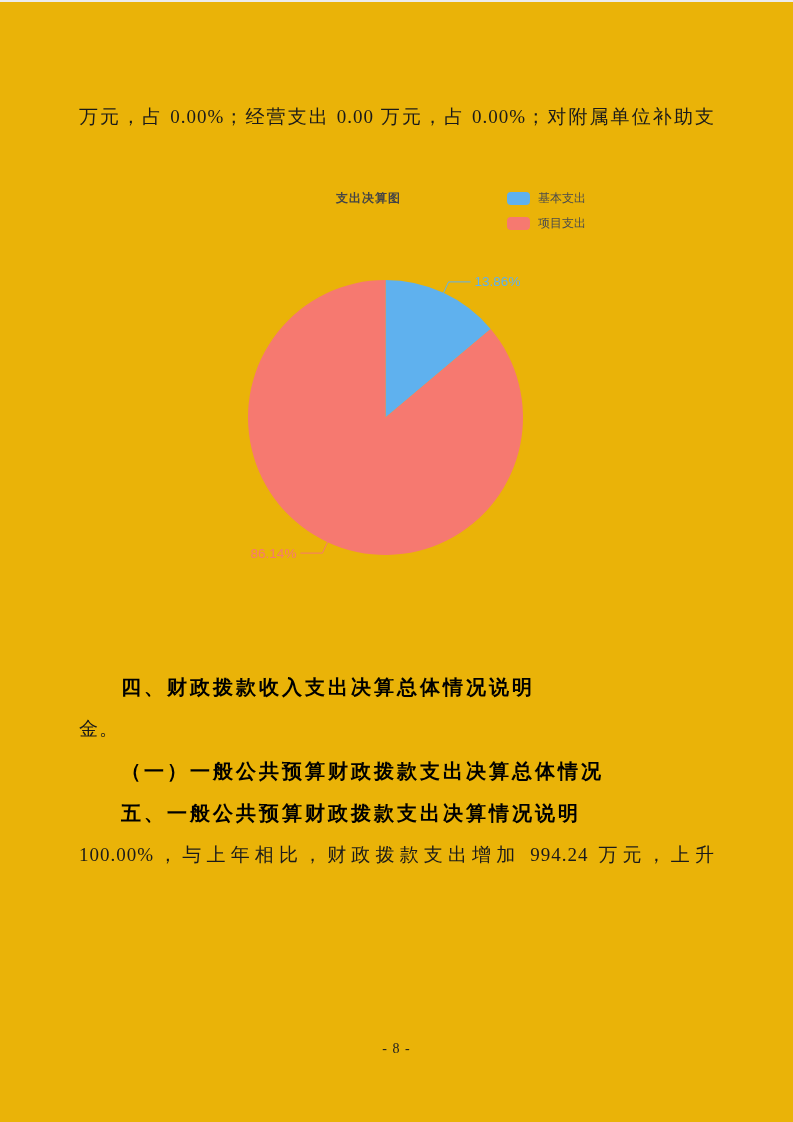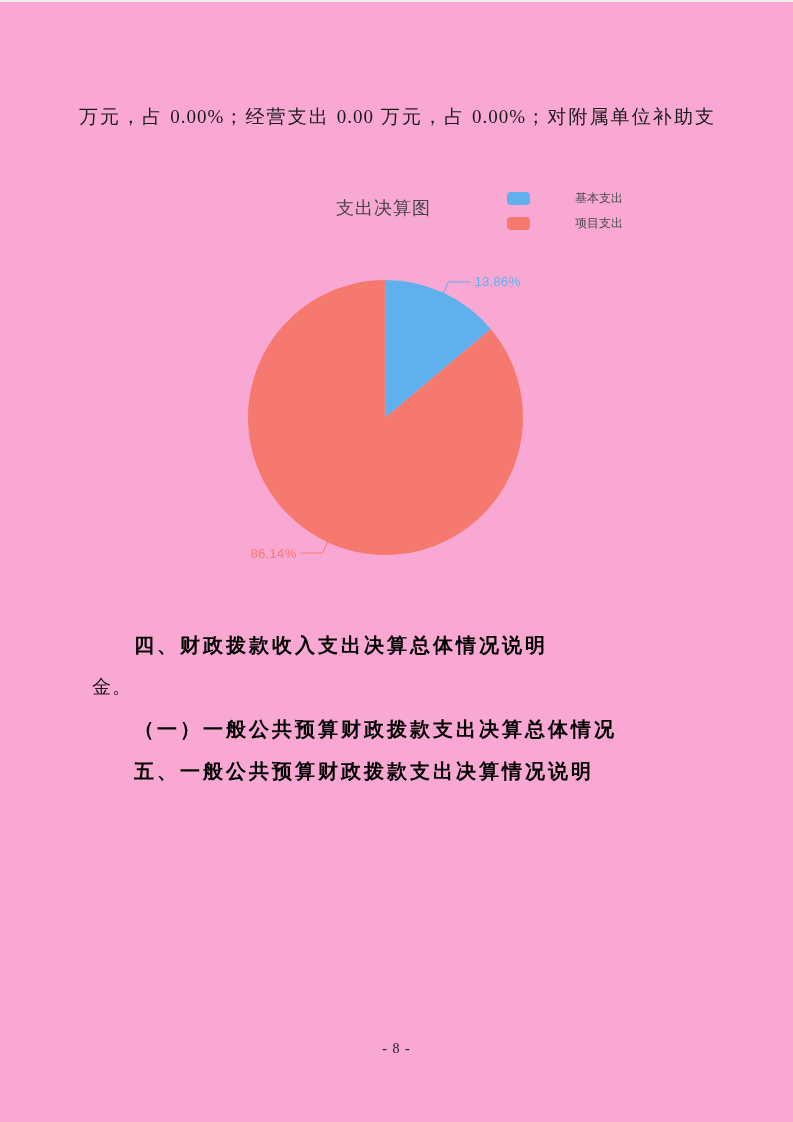--- a/index.html
+++ b/index.html
@@ -1,37 +1,37 @@
 <!DOCTYPE html>
 <html><head>
 <meta charset="utf-8">
 <style>
   * { margin: 0; padding: 0; box-sizing: border-box; }
   html, body { background: #ffffff; }
   .page {
     position: relative;
     width: 793px;
     height: 1122px;
-    background: #f9a8d4;
+    background: #eab308;
     overflow: hidden;
     font-family: "Liberation Serif", "DejaVu Serif", serif;
     color: #1a1a1a;
   }
   .page-top-border {
     position: absolute; top: 0; left: 0; width: 100%; height: 2px;
     background: #ececec;
   }
   
   .textblock {
     position: absolute;
     left: 79px;
     width: 636px;
   }
   .intro-block { top: 95px; line-height: 44px; }
-  .body-block  { top: 624px; line-height: 42px; margin-left: 13px; }
+  .body-block  { top: 666px; line-height: 42px; }
   .line {
     font-size: 19px;
     letter-spacing: 1px;
     white-space: nowrap;
   }
   .j {
     white-space: normal;
     text-align: justify;
     text-align-last: justify;
   }
@@ -39,37 +39,36 @@
   .heading {
     font-family: "Liberation Sans", "DejaVu Sans", sans-serif;
     font-weight: 700;
     font-size: 20px;
     letter-spacing: 3px;
     color: #000;
   }
   
   .chart-title {
     position: absolute;
-    left: 336px; top: 196px;
+    left: 336px; top: 190px;
     font-family: "Liberation Sans", "DejaVu Sans", sans-serif;
-    font-weight: 400;
-    font-size: 18px;
+    font-weight: 700;
+    font-size: 12px;
     color: #454545;
     letter-spacing: 1px;
   }
   .legend {
     position: absolute;
     left: 507px; top: 192px;
   }
   .legend-row {
     display: flex;
     align-items: center;
     margin-bottom: 12px;
     height: 13px;
-    gap: 37px;
   }
   .legend-swatch {
     width: 23px; height: 13px;
     border-radius: 4px;
     margin-right: 8px;
     flex: 0 0 auto;
   }
   .legend-label {
     font-family: "Liberation Sans", "DejaVu Sans", sans-serif;
     font-size: 12px;
@@ -126,16 +125,17 @@
       <path d="M 157.5 169.5 L 262.67 80.93 A 137.5 137.5 0 1 1 157.50 32.00 Z" fill="#F67970"></path>
       <polyline points="99.5,294.2 94.4,305.1 72.4,305.1" fill="none" stroke="#F67970" stroke-width="1"></polyline>
       <text x="68.4" y="309.6" text-anchor="end" fill="#F67970" class="pie-label">86.14%</text>
     </svg>
 
   <div class="textblock body-block">
     <div class="line heading ind">四、财政拨款收入支出决算总体情况说明</div>
     <div class="line">金。</div>
     <div class="line heading ind">（一）一般公共预算财政拨款支出决算总体情况</div>
     <div class="line heading ind">五、一般公共预算财政拨款支出决算情况说明</div>
+    <div class="line j">100.00%，与上年相比，财政拨款支出增加 994.24 万元，上升</div>
   </div>
 
   <div class="page-number">- 8 -</div>
 </div>
 
 </body></html>

